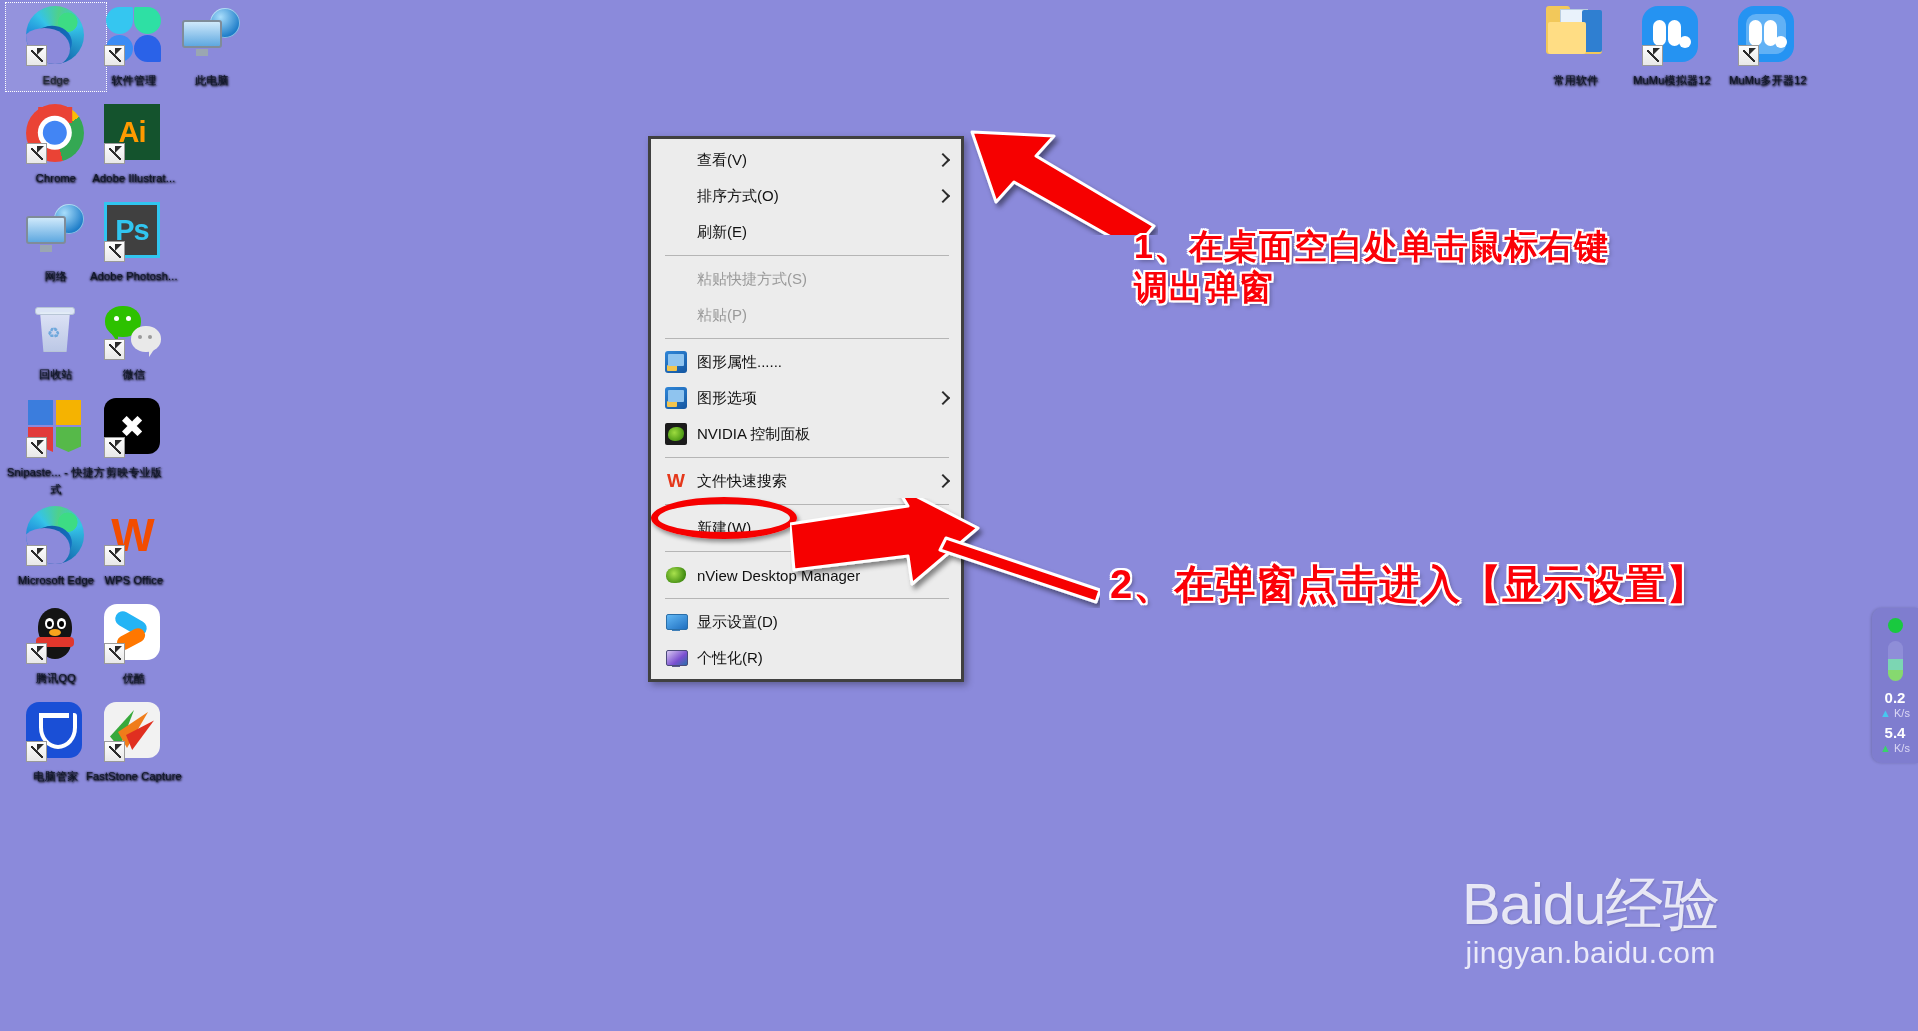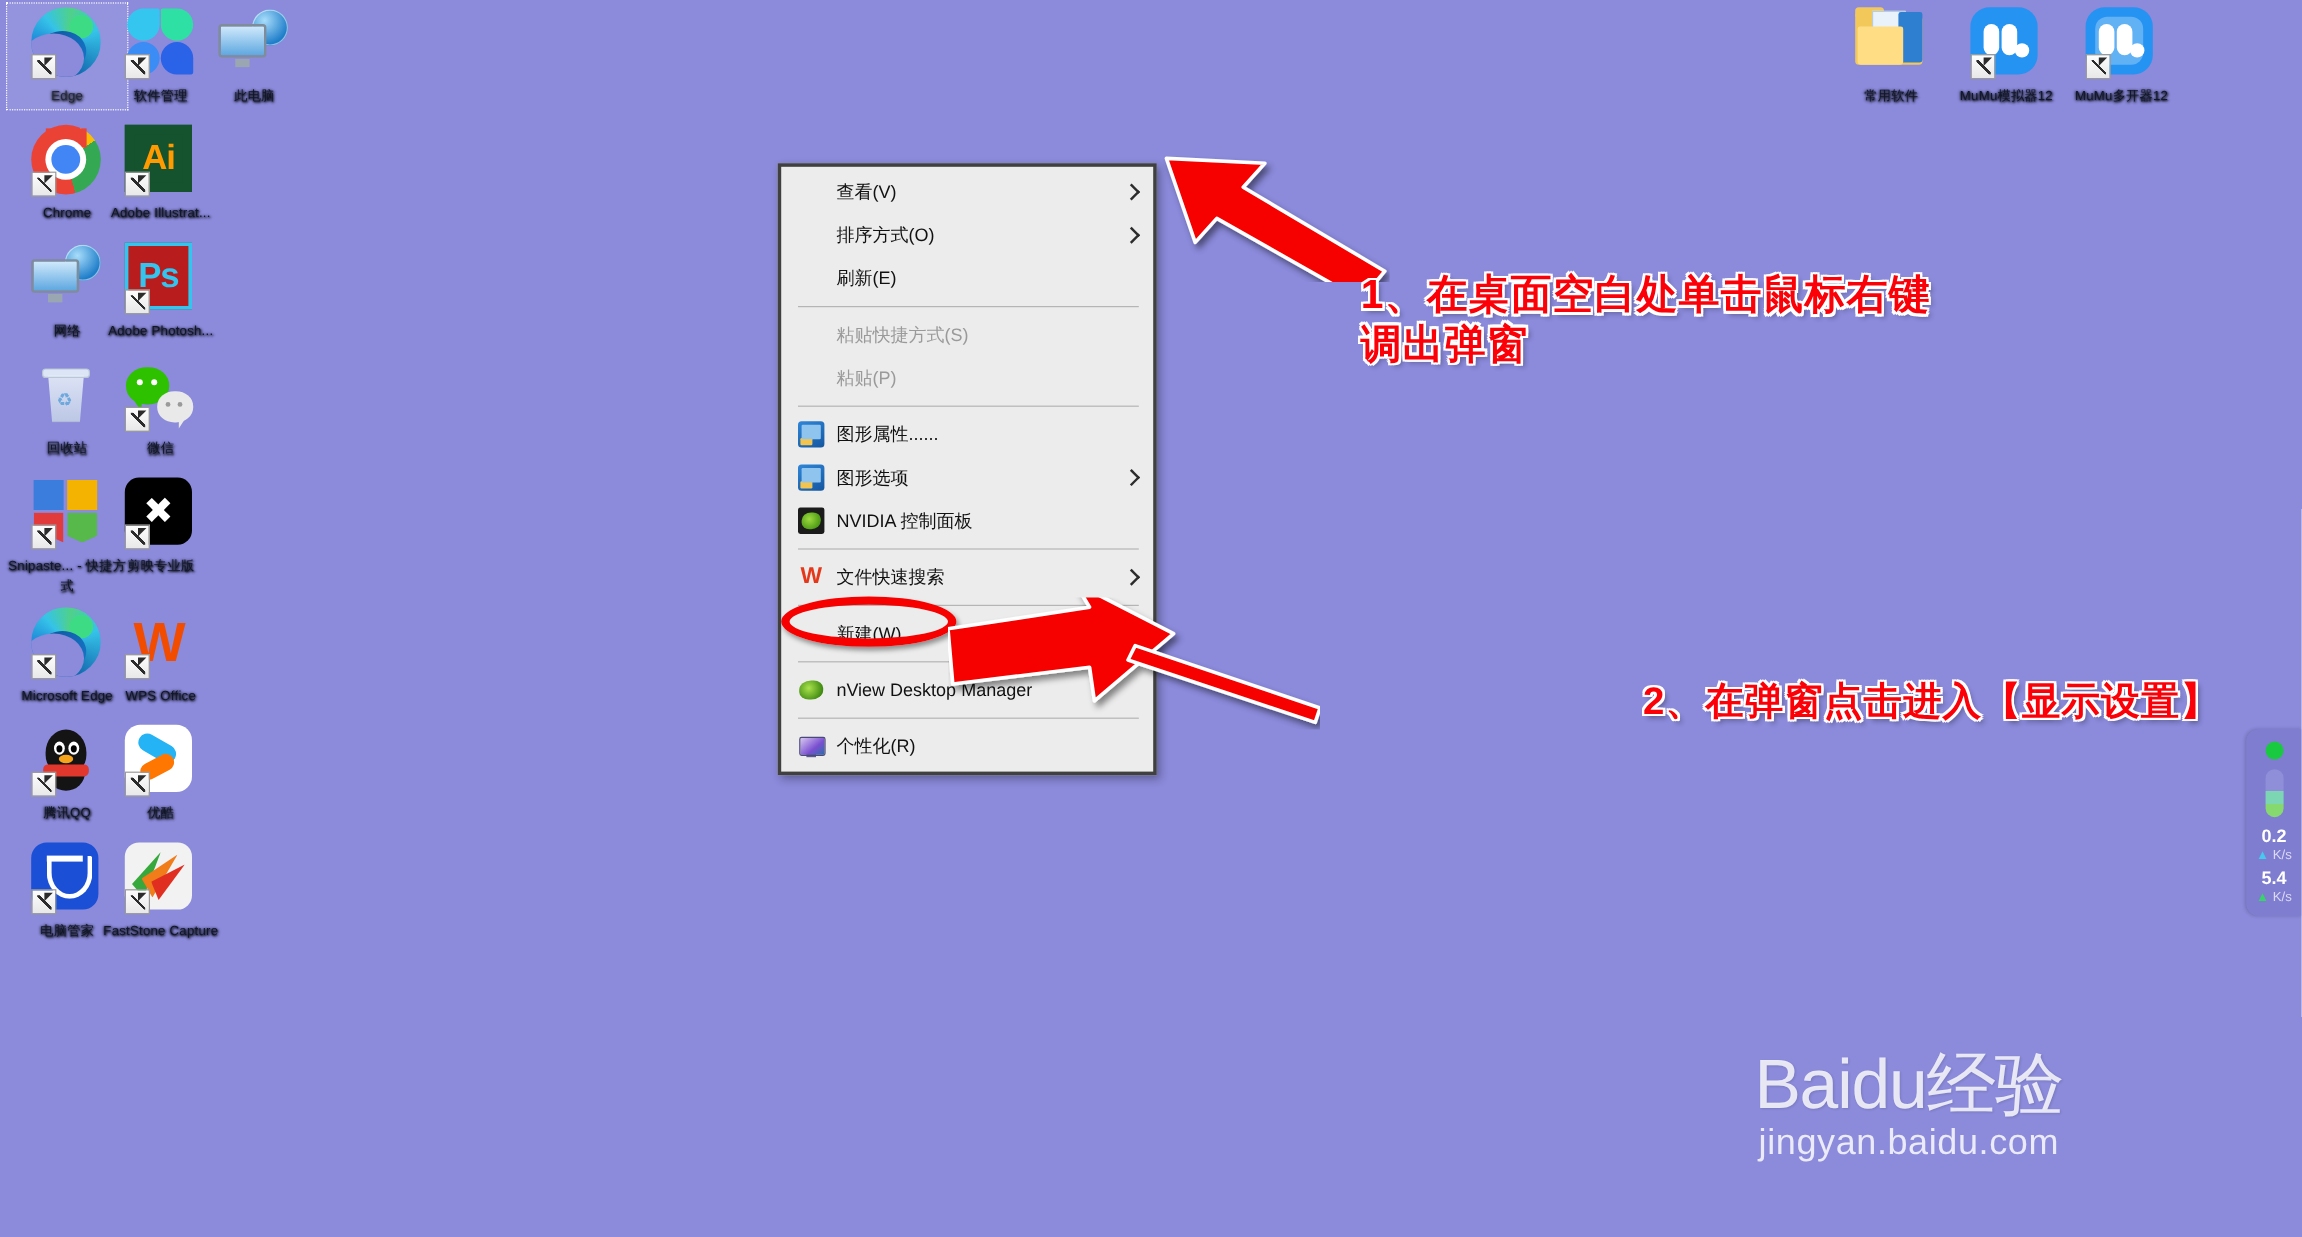--- a/index.html
+++ b/index.html
@@ -117,21 +117,21 @@
     width:42%; height:42%; border-radius:50%;
     background:#4285f4; box-shadow: 0 0 0 5px #ffffff;
   }
 
   .art-ai, .art-ps {
     width: 56px; height: 56px;
     display:flex; align-items:center; justify-content:center;
     font-weight: bold; font-size: 29px; letter-spacing:-1px;
   }
   .art-ai { background:#14532d; border:8px solid #14532d; color:#ff9a00; }
-  .art-ps { background:#b91c1c; border:3px solid #31c5f0; color:#31c5f0; }
+  .art-ps { background:#404040; border:3px solid #31c5f0; color:#31c5f0; }
 
   .art-network { width:58px; height:58px; position:relative; }
   .art-network .mon {
     position:absolute; left:0; top:14px; width:40px; height:28px;
     background:linear-gradient(#cfe9fb,#5ea8e0); border:2px solid #7f8c99; border-radius:3px;
   }
   .art-network .stand {
     position:absolute; left:14px; top:43px; width:12px; height:7px; background:#9aa6b2;
   }
   .art-network .globe {
@@ -654,20 +654,25 @@
         <span class="chev"></span>
       </div>
       <div class="msep"></div>
       <div class="mi">
         <span class="mi-icon ico-nview"></span>
         <span class="mi-text">nView Desktop Manager</span>
         <span class="chev" style="visibility: hidden;"></span>
       </div>
       <div class="msep"></div>
       <div class="mi">
+        <span class="mi-icon ico-display"></span>
+        <span class="mi-text">显示设置(D)</span>
+        <span class="chev" style="visibility: hidden;"></span>
+      </div>
+      <div class="mi">
         <span class="mi-icon ico-person"></span>
         <span class="mi-text">个性化(R)</span>
         <span class="chev" style="visibility: hidden;"></span>
       </div>
     </div>
 
   <div class="red-ellipse" style="left:651px; top:497px; width:146px; height:42px;"></div>
 
   <svg class="arrow" style="left:958px; top:130px; width:200px; height:105px;" viewBox="0 0 200 105">
     <defs>
@@ -688,21 +693,21 @@
     </defs>
     <g filter="url(#sh2)">
       <path d="M 0 26 L 118 8 L 106 -12 L 188 30 L 122 86 L 118 58 L 4 72 Z" fill="#f60000" stroke="#ffffff" stroke-width="3" stroke-linejoin="round"></path>
       <path d="M 150 52 L 306 104 L 310 92 L 156 40 Z" fill="#f60000" stroke="#ffffff" stroke-width="3" stroke-linejoin="round"></path>
     </g>
   </svg>
 
   <div class="anno-text" style="left:1134px; top:226px; width:640px;">1、在桌面空白处单击鼠标右键
      调出弹窗</div>
 
-  <div class="anno-text" style="left:1110px; top:564px; width:740px; font-size:32px;text-align:right;">2、在弹窗点击进入【显示设置】</div>
+  <div class="anno-text" style="left:1110px; top:564px; width:740px; font-size:40px;">2、在弹窗点击进入【显示设置】</div>
 
   <div id="netmon">
     <div class="dot"></div>
     <div class="bar"></div>
     <div class="val">0.2</div>
     <div class="unit">
       <span class="up-tri">▲</span>
       <b>K/s</b>
     </div>
     <div class="val">5.4</div>

